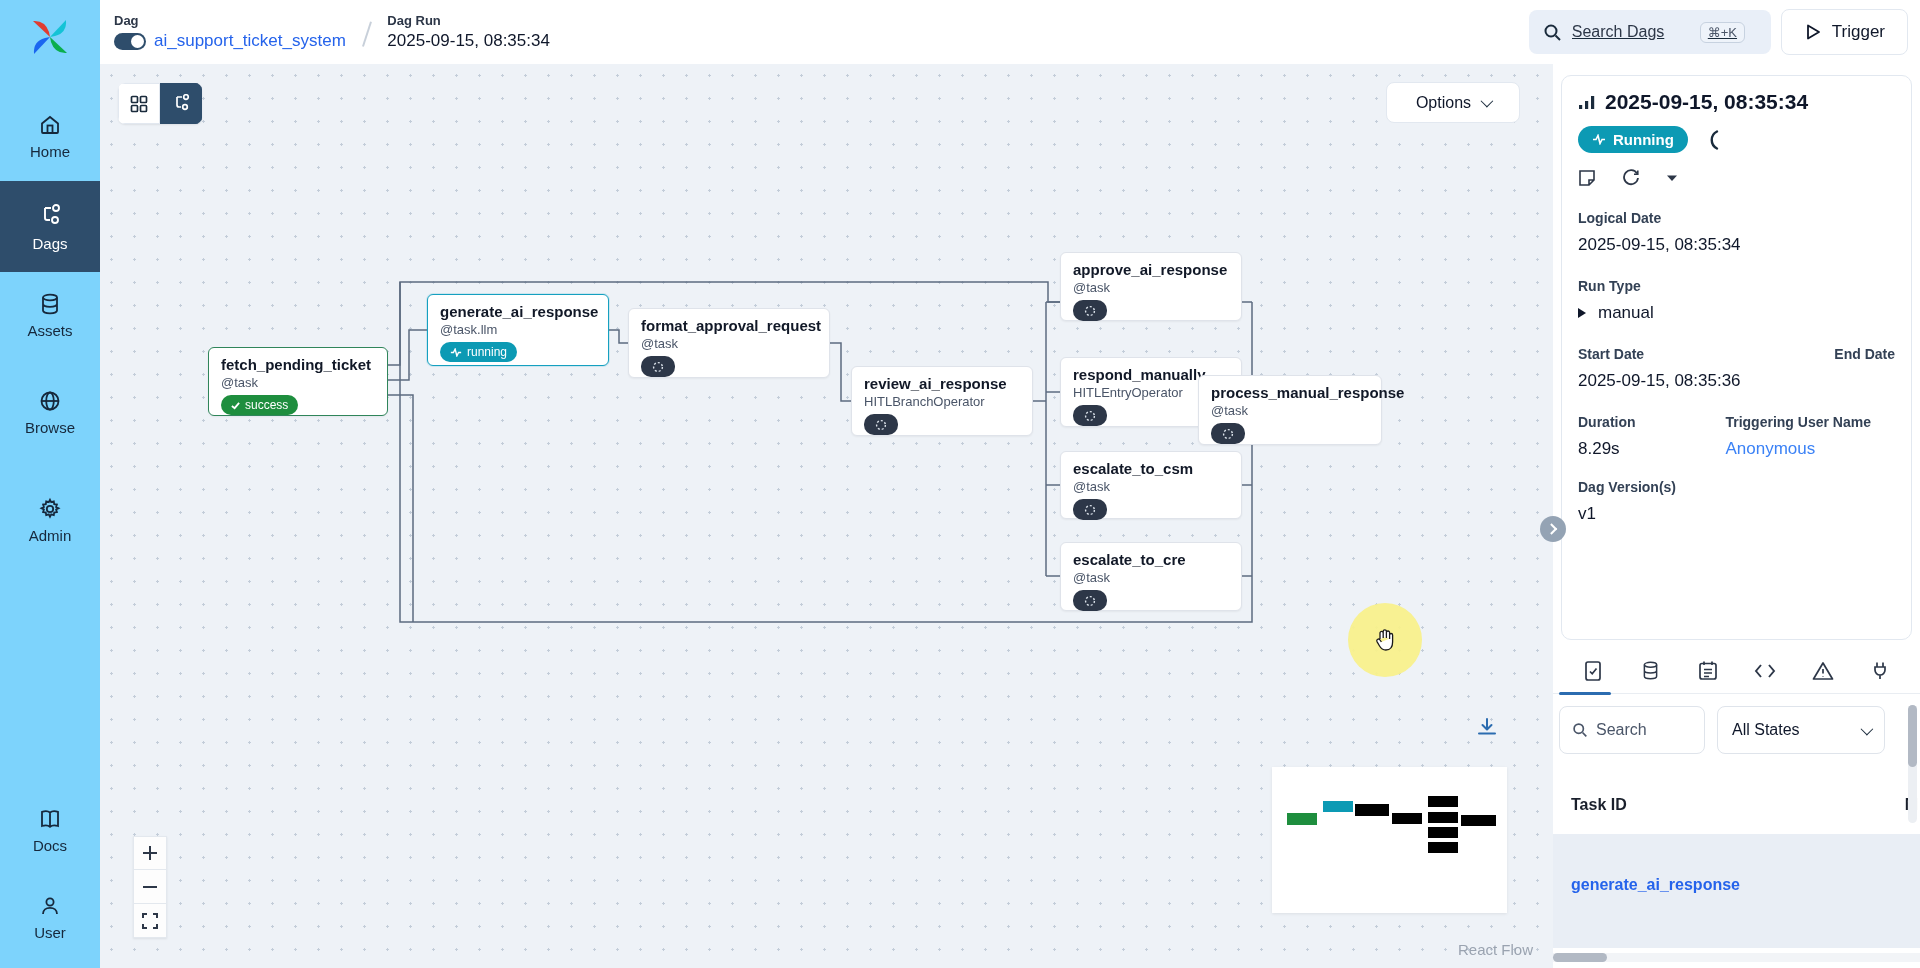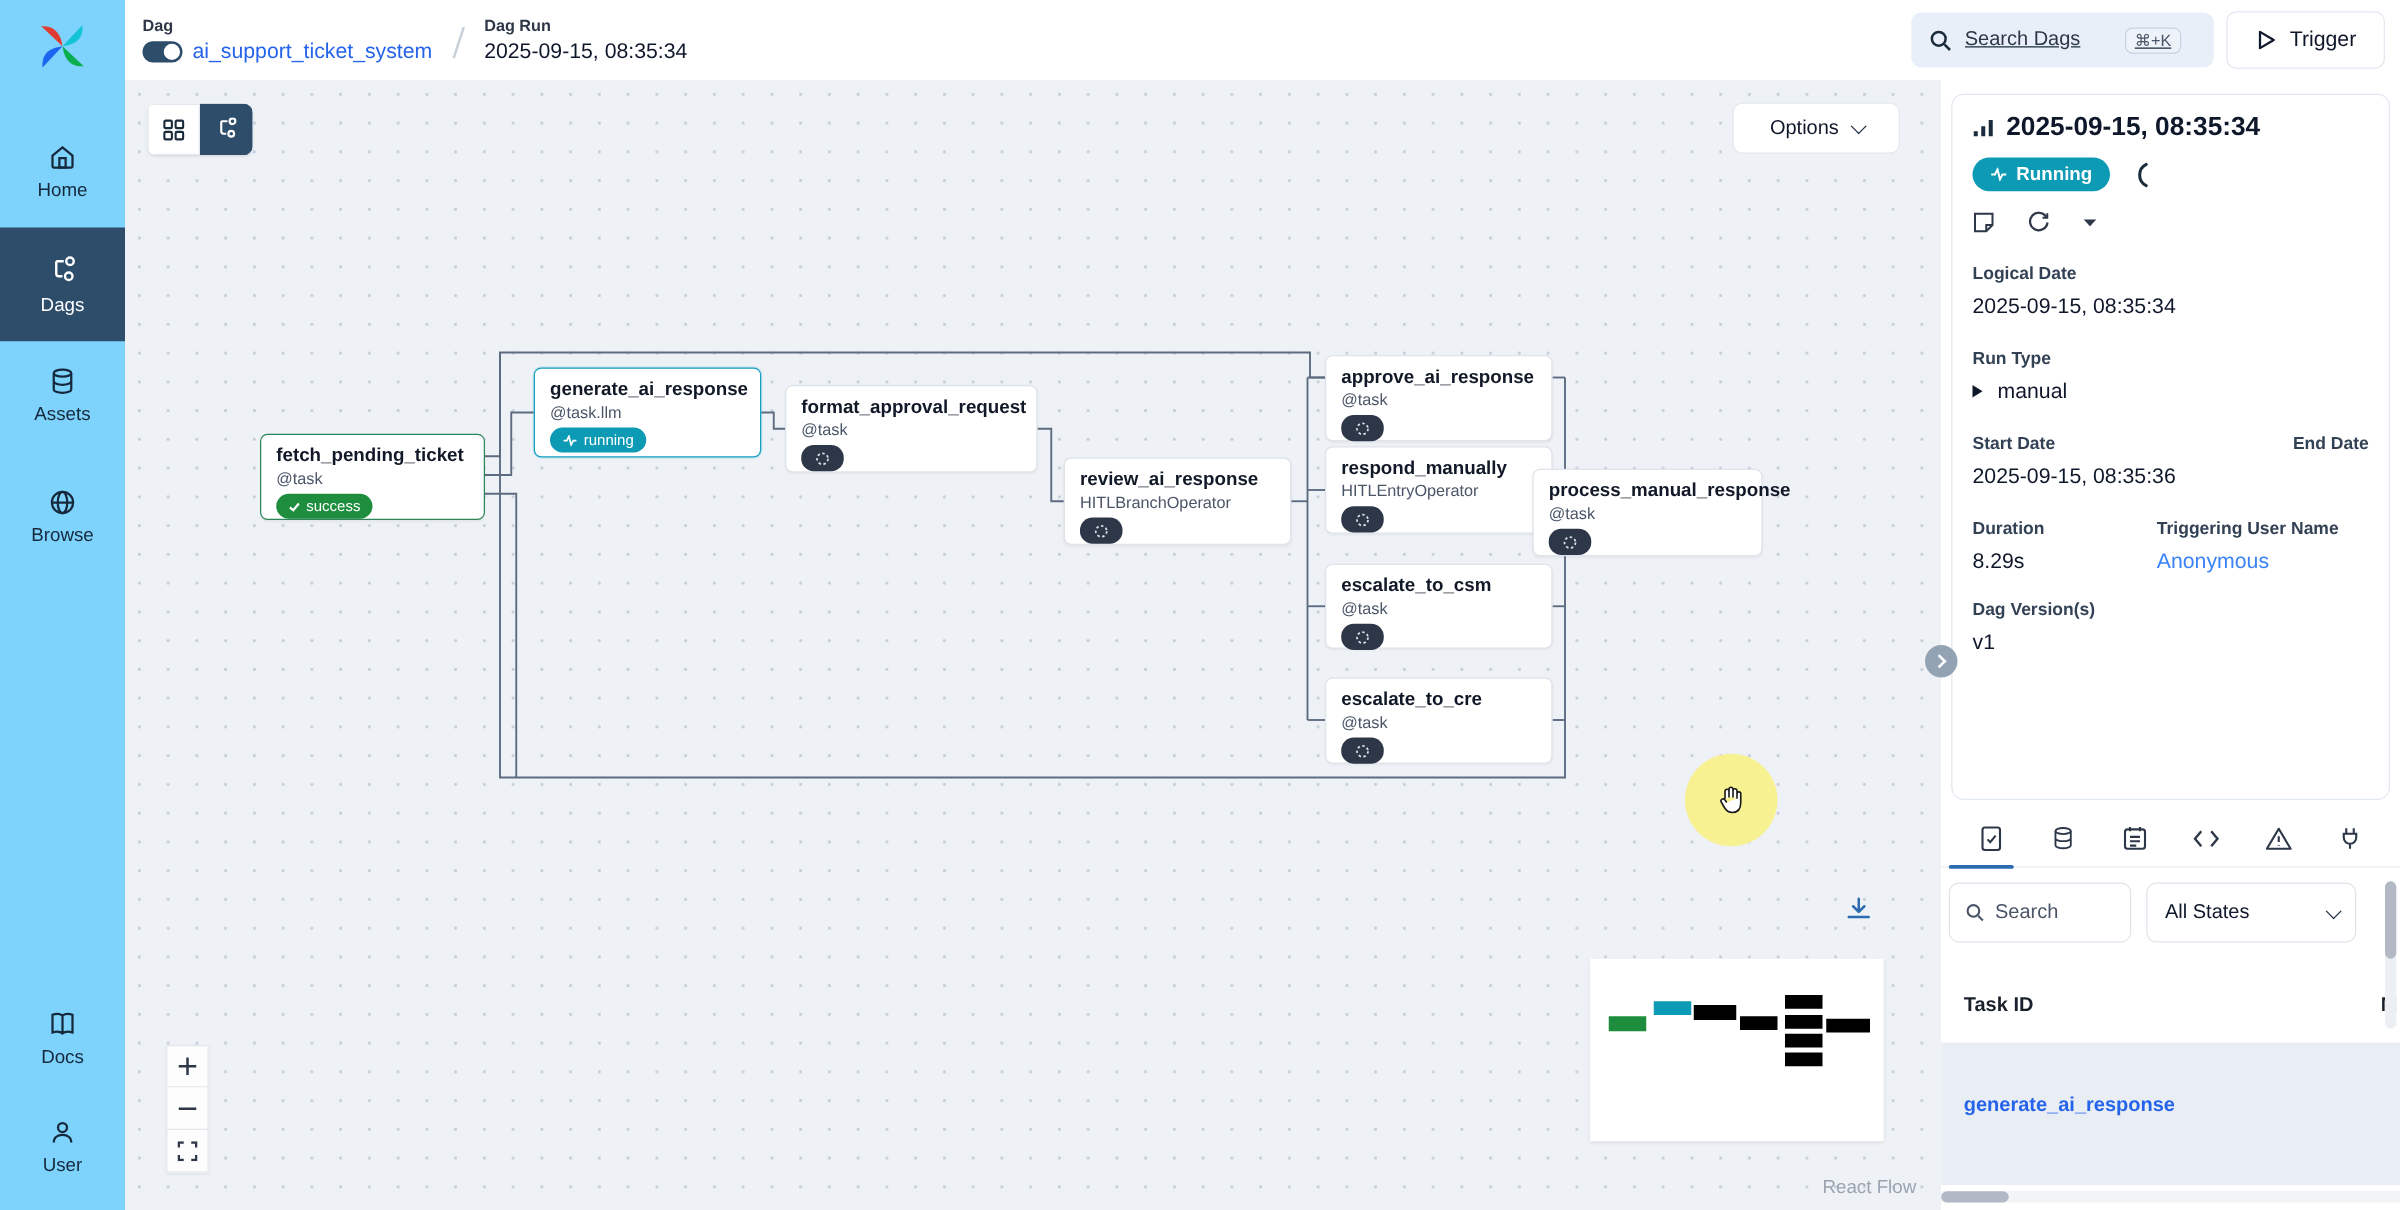--- a/index.html
+++ b/index.html
@@ -134,20 +134,27 @@
       <span>Assets</span>
     </div>
     <div class="nav-item" style="margin-top:22px">
       <svg width="24" height="24" viewBox="0 0 24 24" fill="none" stroke-width="1.8">
           <circle cx="12" cy="12" r="8.5"></circle>
           <ellipse cx="12" cy="12" rx="3.8" ry="8.5"></ellipse>
           <path d="M3.5 12 h17"></path>
         </svg>
       <span>Browse</span>
     </div>
+    <div class="nav-item" style="margin-top:33px">
+      <svg width="24" height="24" viewBox="0 0 24 24" fill="none" stroke-width="1.8">
+          <circle cx="12" cy="12" r="3.2"></circle>
+          <path d="M12 2.8 l1.2 2.4 2.6 -0.8 0.4 2.7 2.7 0.4 -0.8 2.6 2.4 1.2 -2.4 1.2 0.8 2.6 -2.7 0.4 -0.4 2.7 -2.6 -0.8 -1.2 2.4 -1.2 -2.4 -2.6 0.8 -0.4 -2.7 -2.7 -0.4 0.8 -2.6 -2.4 -1.2 2.4 -1.2 -0.8 -2.6 2.7 -0.4 0.4 -2.7 2.6 0.8 Z"></path>
+        </svg>
+      <span>Admin</span>
+    </div>
     <div class="nav-spacer"></div>
     <div class="nav-item">
       <svg width="24" height="24" viewBox="0 0 24 24" fill="none" stroke-width="1.8">
           <path d="M12 5.5 C10 3.8 7 3.8 4 4.8 V19 c3 -1 6 -1 8 0.8 c2 -1.8 5 -1.8 8 -0.8 V4.8 c-3 -1 -6 -1 -8 0.7 V20"></path>
         </svg>
       <span>Docs</span>
     </div>
     <div class="nav-item" style="margin-bottom:14px; margin-top:12px">
       <svg width="24" height="24" viewBox="0 0 24 24" fill="none" stroke-width="1.8">
           <circle cx="12" cy="8" r="3.6"></circle>
@@ -271,21 +278,21 @@
         <div class="node" style="left:751px; top:302px; width:182px; height:70px">
           <div class="node-title">review_ai_response</div>
           <div class="node-sub">HITLBranchOperator</div>
           <span class="pill-none">
               <svg width="12" height="12" viewBox="0 0 12 12" fill="none" stroke="#dbe2ea" stroke-width="1.4" stroke-dasharray="2 2">
                 <circle cx="6" cy="6" r="4.4"></circle>
               </svg>
             </span>
         </div>
 
-        <div class="node" style="left:960px; top:220px; width:182px; height:69px">
+        <div class="node" style="left:960px; top:188px; width:182px; height:69px">
           <div class="node-title">approve_ai_response</div>
           <div class="node-sub">@task</div>
           <span class="pill-none">
               <svg width="12" height="12" viewBox="0 0 12 12" fill="none" stroke="#dbe2ea" stroke-width="1.4" stroke-dasharray="2 2">
                 <circle cx="6" cy="6" r="4.4"></circle>
               </svg>
             </span>
         </div>
 
         <div class="node" style="left:960px; top:293px; width:182px; height:70px">
@@ -311,21 +318,21 @@
         <div class="node" style="left:960px; top:478px; width:182px; height:69px">
           <div class="node-title">escalate_to_cre</div>
           <div class="node-sub">@task</div>
           <span class="pill-none">
               <svg width="12" height="12" viewBox="0 0 12 12" fill="none" stroke="#dbe2ea" stroke-width="1.4" stroke-dasharray="2 2">
                 <circle cx="6" cy="6" r="4.4"></circle>
               </svg>
             </span>
         </div>
 
-        <div class="node" style="left:1126px; top:311px; width:184px; height:70px">
+        <div class="node" style="left:1098px; top:311px; width:184px; height:70px">
           <div class="node-title">process_manual_response</div>
           <div class="node-sub">@task</div>
           <span class="pill-none">
               <svg width="12" height="12" viewBox="0 0 12 12" fill="none" stroke="#dbe2ea" stroke-width="1.4" stroke-dasharray="2 2">
                 <circle cx="6" cy="6" r="4.4"></circle>
               </svg>
             </span>
         </div>
 
         <div class="cursor-glow">

